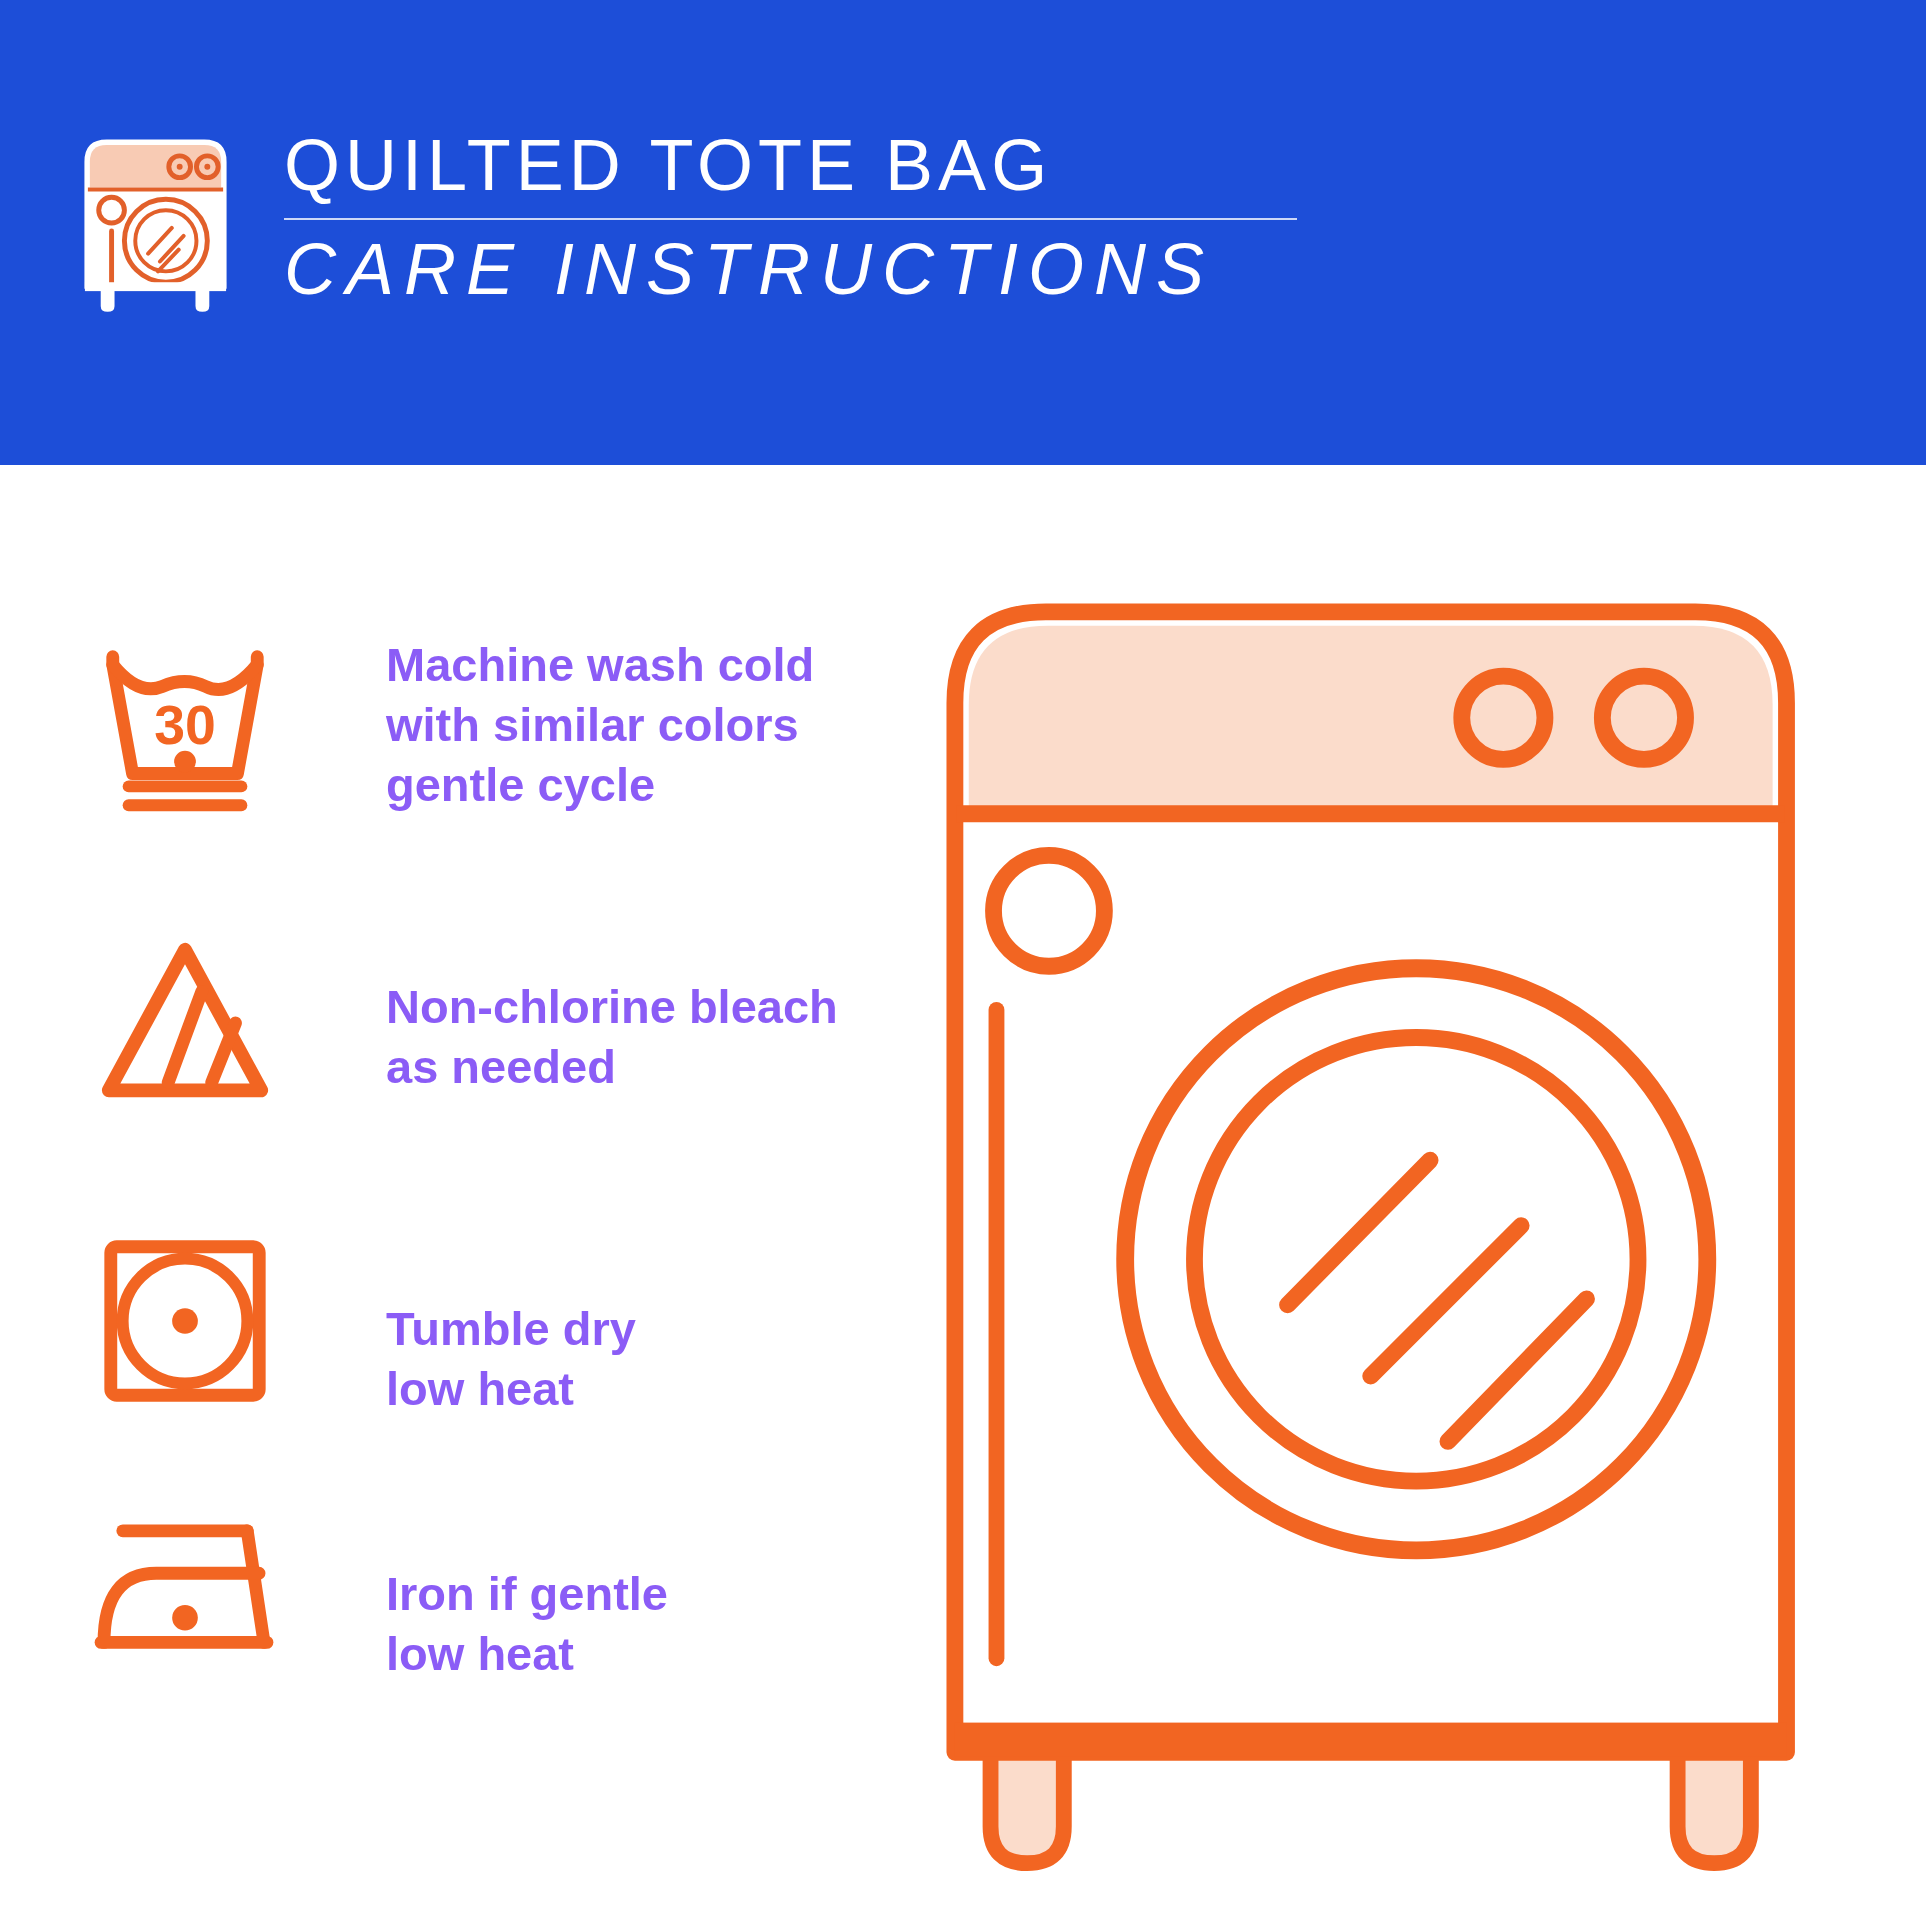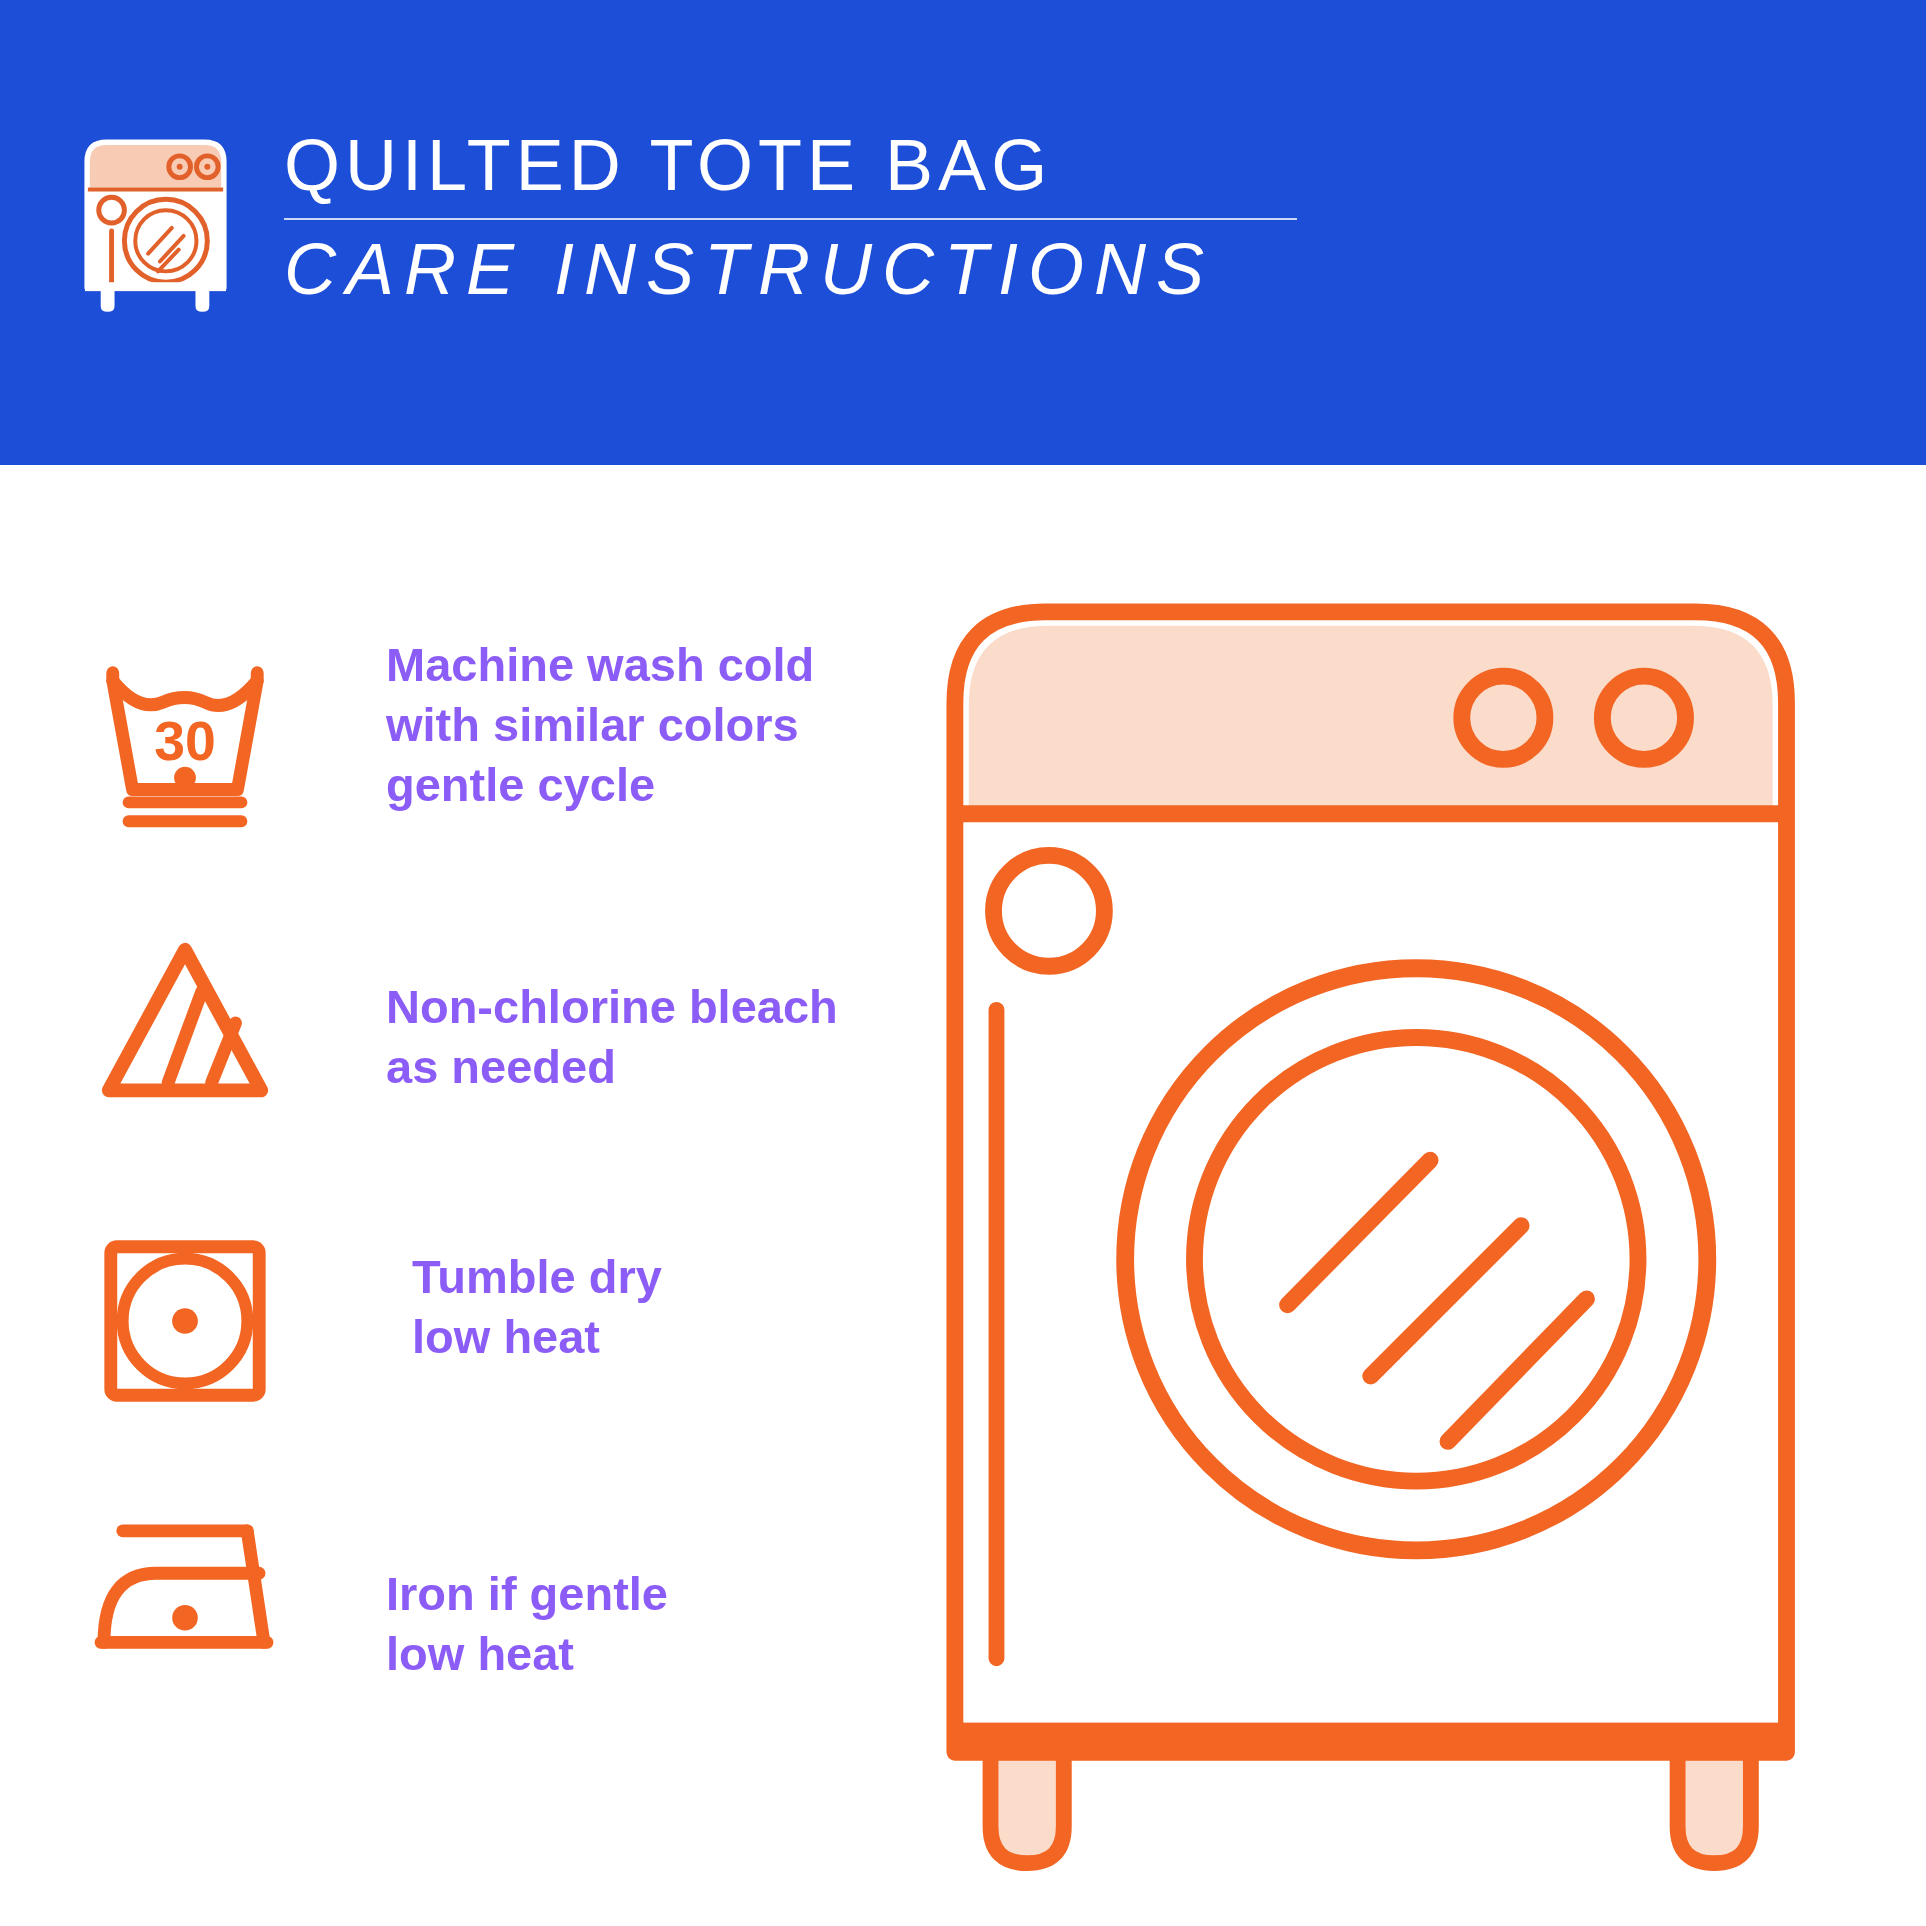--- a/index.html
+++ b/index.html
@@ -67,28 +67,28 @@
     position:absolute;
     left:386px;
     color:#8b5cf6;
     font-size:47px;
     font-weight:700;
     line-height:1.28;
     letter-spacing:0px;
     white-space:pre-line;
   }
 
-  #icon-wash   { top:186px; }
+  #icon-wash   { top:170px; }
   #icon-bleach { top:467px; }
   #icon-dry    { top:762px; }
   #icon-iron   { top:1051px; }
 
   #label-wash   { top:170px; }
   #label-bleach { top:512px; }
-  #label-dry    { top:782px;margin-left:26px; }
+  #label-dry    { top:834px; }
   #label-iron   { top:1099px; }
 
   
   #machine-illustration {
     position:absolute;
     left:945px; top:594px;
     width:891px; height:1287px;
   }
 </style>
 </head>

